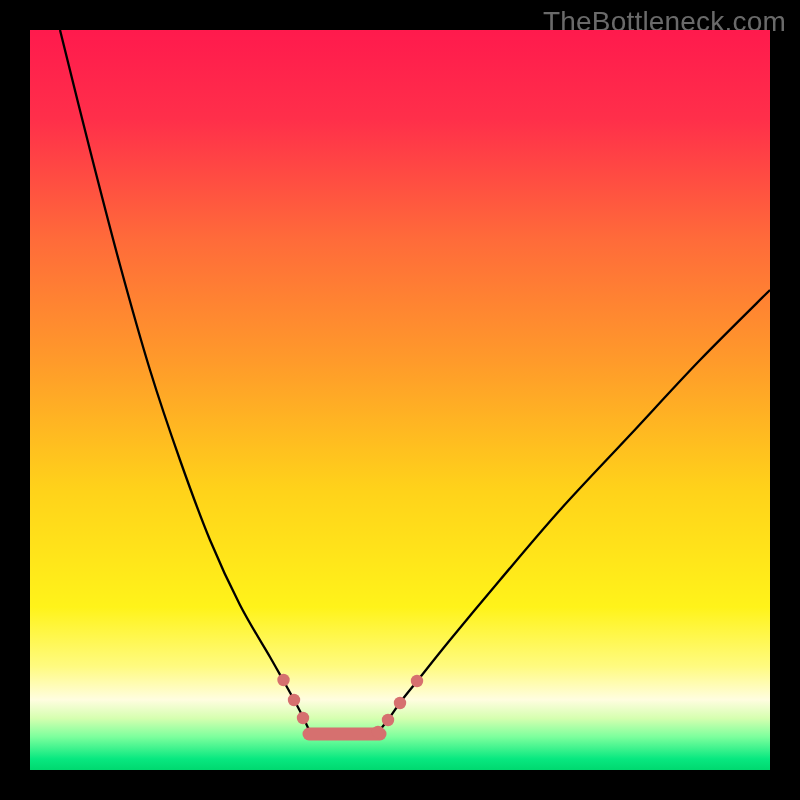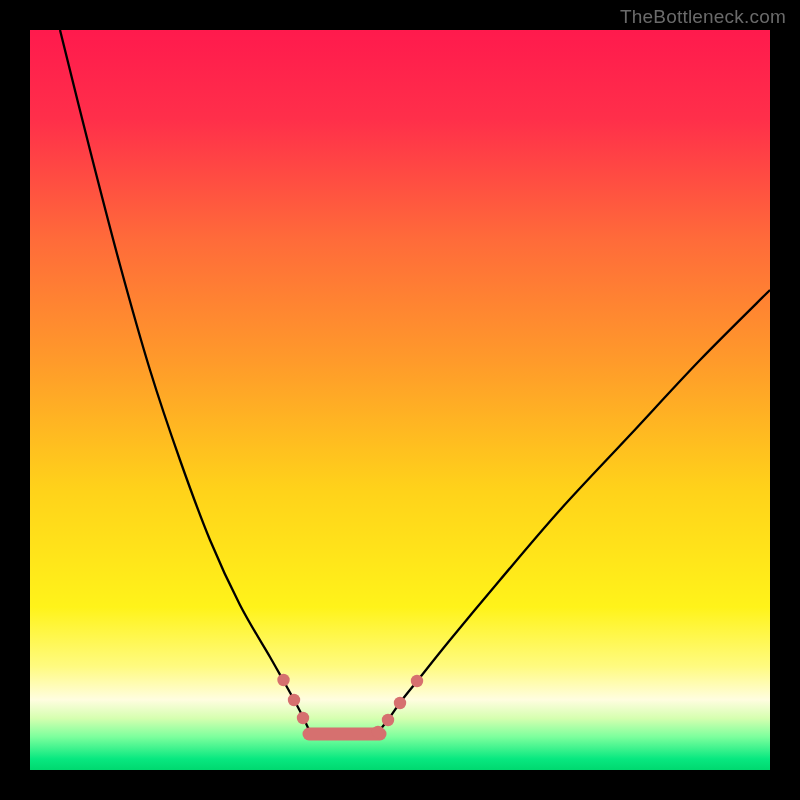--- a/index.html
+++ b/index.html
@@ -23,21 +23,21 @@
     top: 30px;
     width: 740px;
     height: 740px;
     overflow: hidden;
   }
   .attribution {
     position: absolute;
     top: 6px;
     right: 14px;
     color: #6a6a6a;
-    font-size: 19px;
+    font-size: 28px;
     letter-spacing: 0.2px;
     font-weight: 400;
     font-family: Arial, Helvetica, sans-serif;
     margin-left: 24px;
   }
 </style>
 </head>
 <body>
 
 <div class="stage">

